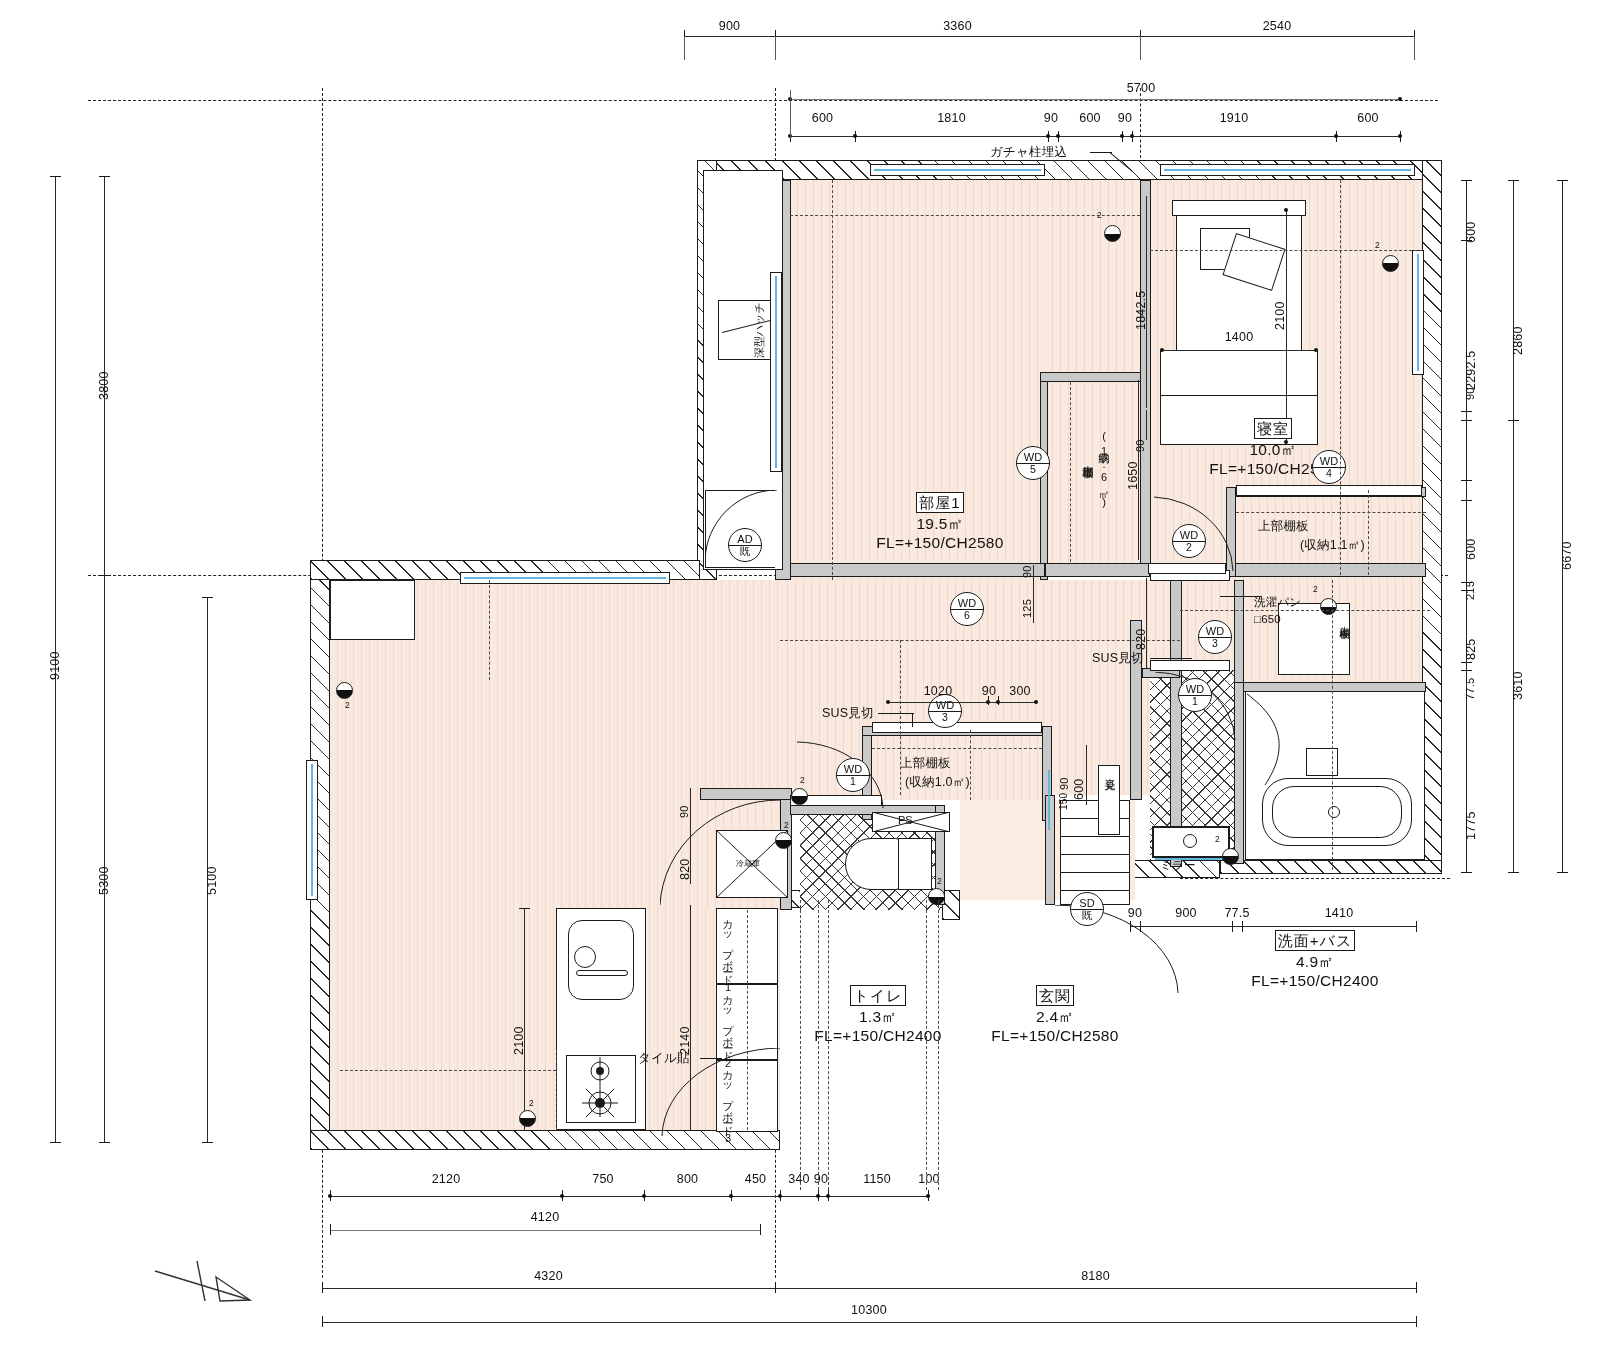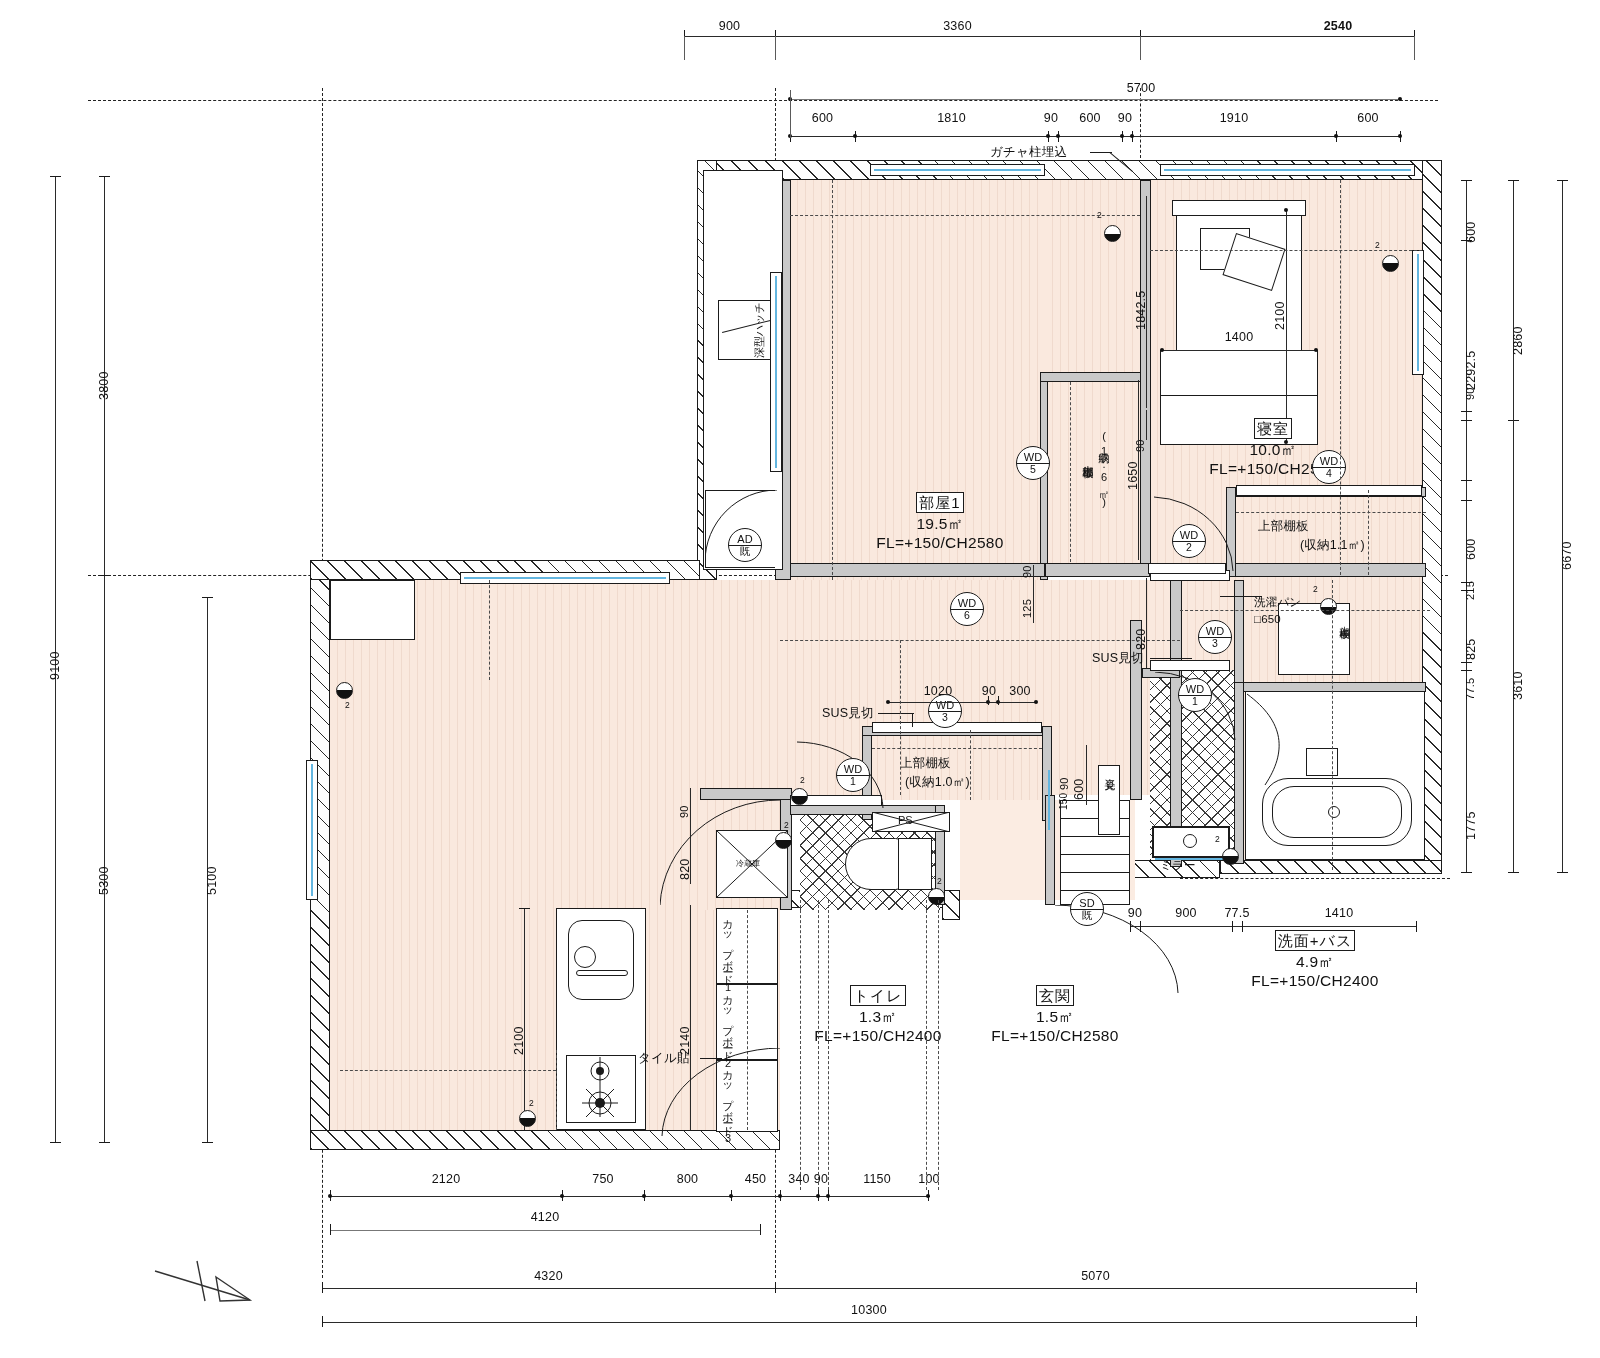--- a/index.html
+++ b/index.html
@@ -101,21 +101,21 @@
     <div class="tick" style="left:684px;top:30px;"></div>
     <div class="tick" style="left:775px;top:30px;"></div>
     <div class="tick" style="left:1140px;top:30px;"></div>
     <div class="tick" style="left:1414px;top:30px;"></div>
     <div class="vl-thin" style="left:684px;top:36px;height:24px;"></div>
     <div class="vl-thin" style="left:775px;top:36px;height:24px;"></div>
     <div class="vl-thin" style="left:1140px;top:36px;height:24px;"></div>
     <div class="vl-thin" style="left:1414px;top:36px;height:24px;"></div>
     <div class="dimtxt" style="left:684px;top:19px;width:91px;">900</div>
     <div class="dimtxt" style="left:775px;top:19px;width:365px;">3360</div>
-    <div class="dimtxt" style="left:1201px;top:19px;width:274px;font-weight:bold;">2540</div>
+    <div class="dimtxt" style="left:1140px;top:19px;width:274px;">2540</div>
   </div>
 
   <div>
     <div class="dimline" style="left:790px;top:99px;width:610px;border-top-color:#777;"></div>
     <div class="dot" style="left:788px;top:97px;"></div>
     <div class="dot" style="left:1398px;top:97px;"></div>
     <div class="dimtxt" style="left:836px;top:81px;width:610px;">5700</div>
   </div>
 
   <div>
@@ -448,21 +448,21 @@
 
 
   <div class="roomtag" style="left:788px;top:985px;width:180px;">
     <div class="nm">トイレ</div>
     <div class="ar">1.3㎡</div>
     <div class="fl">FL=+150/CH2400</div>
   </div>
 
   <div class="roomtag" style="left:965px;top:985px;width:180px;">
     <div class="nm">玄関</div>
-    <div class="ar">1.5㎡</div>
+    <div class="ar">2.4㎡</div>
     <div class="fl">FL=+150/CH2580</div>
   </div>
 
   <div class="roomtag" style="left:1215px;top:930px;width:200px;">
     <div class="nm">洗面+バス</div>
     <div class="ar">4.9㎡</div>
     <div class="fl">FL=+150/CH2400</div>
   </div>
 
   <div class="mk" style="left:1016px;top:446px;">
@@ -602,21 +602,21 @@
     <div class="tick" style="left:760px;top:1224px;"></div>
     <div class="dimtxt" style="left:330px;top:1210px;width:430px;">4120</div>
   </div>
 
   <div>
     <div class="dimline" style="left:322px;top:1288px;width:1094px;"></div>
     <div class="tick" style="left:322px;top:1282px;"></div>
     <div class="tick" style="left:775px;top:1282px;"></div>
     <div class="tick" style="left:1416px;top:1282px;"></div>
     <div class="dimtxt" style="left:322px;top:1269px;width:453px;">4320</div>
-    <div class="dimtxt" style="left:775px;top:1269px;width:641px;">5070</div>
+    <div class="dimtxt" style="left:775px;top:1269px;width:641px;">8180</div>
   </div>
 
   <div>
     <div class="dimline" style="left:322px;top:1322px;width:1094px;"></div>
     <div class="tick" style="left:322px;top:1316px;"></div>
     <div class="tick" style="left:1416px;top:1316px;"></div>
     <div class="dimtxt" style="left:322px;top:1303px;width:1094px;">10300</div>
   </div>
 
   <div class="outlet" style="left:1104px;top:225px;"></div>

